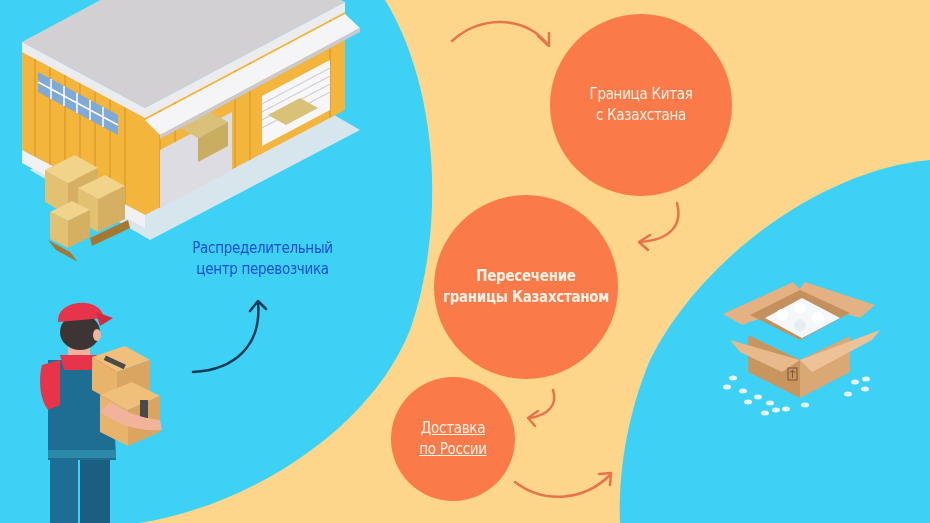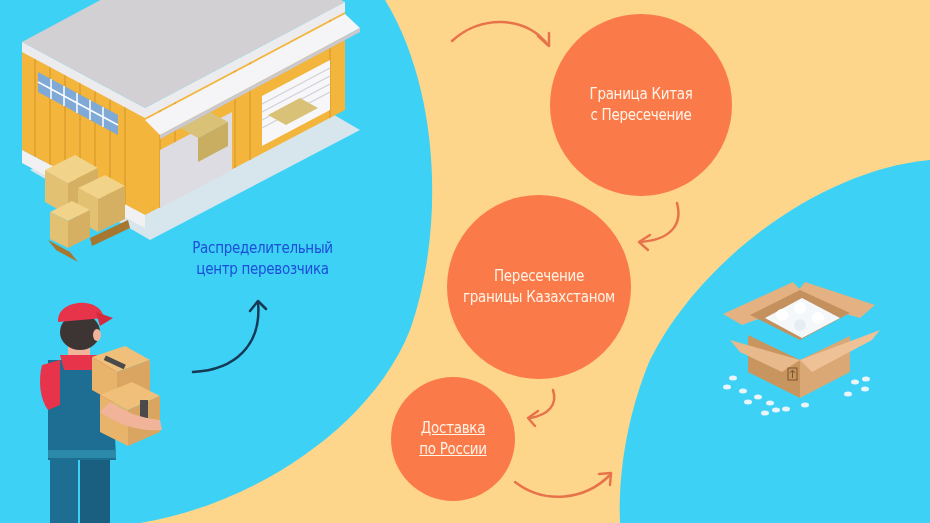--- a/index.html
+++ b/index.html
@@ -187,25 +187,25 @@
   </svg>
 
   <div class="label dark" style="left:180px; top:238px; width:165px;">
     <div>Распределительный</div>
     <div>центр перевозчика</div>
   </div>
 
   <div class="circle" style="left:550px; top:14px; width:182px; height:182px;">
     <div class="label light" style="position:static;">
       <div>Граница Китая</div>
-      <div>с Пересечение</div>
+      <div>с Казахстана</div>
     </div>
   </div>
 
-  <div class="circle" style="left:447px; top:195px; width:184px; height:184px;">
+  <div class="circle" style="left:434px; top:195px; width:184px; height:184px;font-weight:bold;">
     <div class="label light" style="position:static;">
       <div>Пересечение</div>
       <div>границы Казахстаном</div>
     </div>
   </div>
 
   <div class="circle" style="left:391px; top:377px; width:124px; height:124px;">
     <div class="label light" style="position:static;text-decoration:underline;">
       <div>Доставка</div>
       <div>по России</div>

